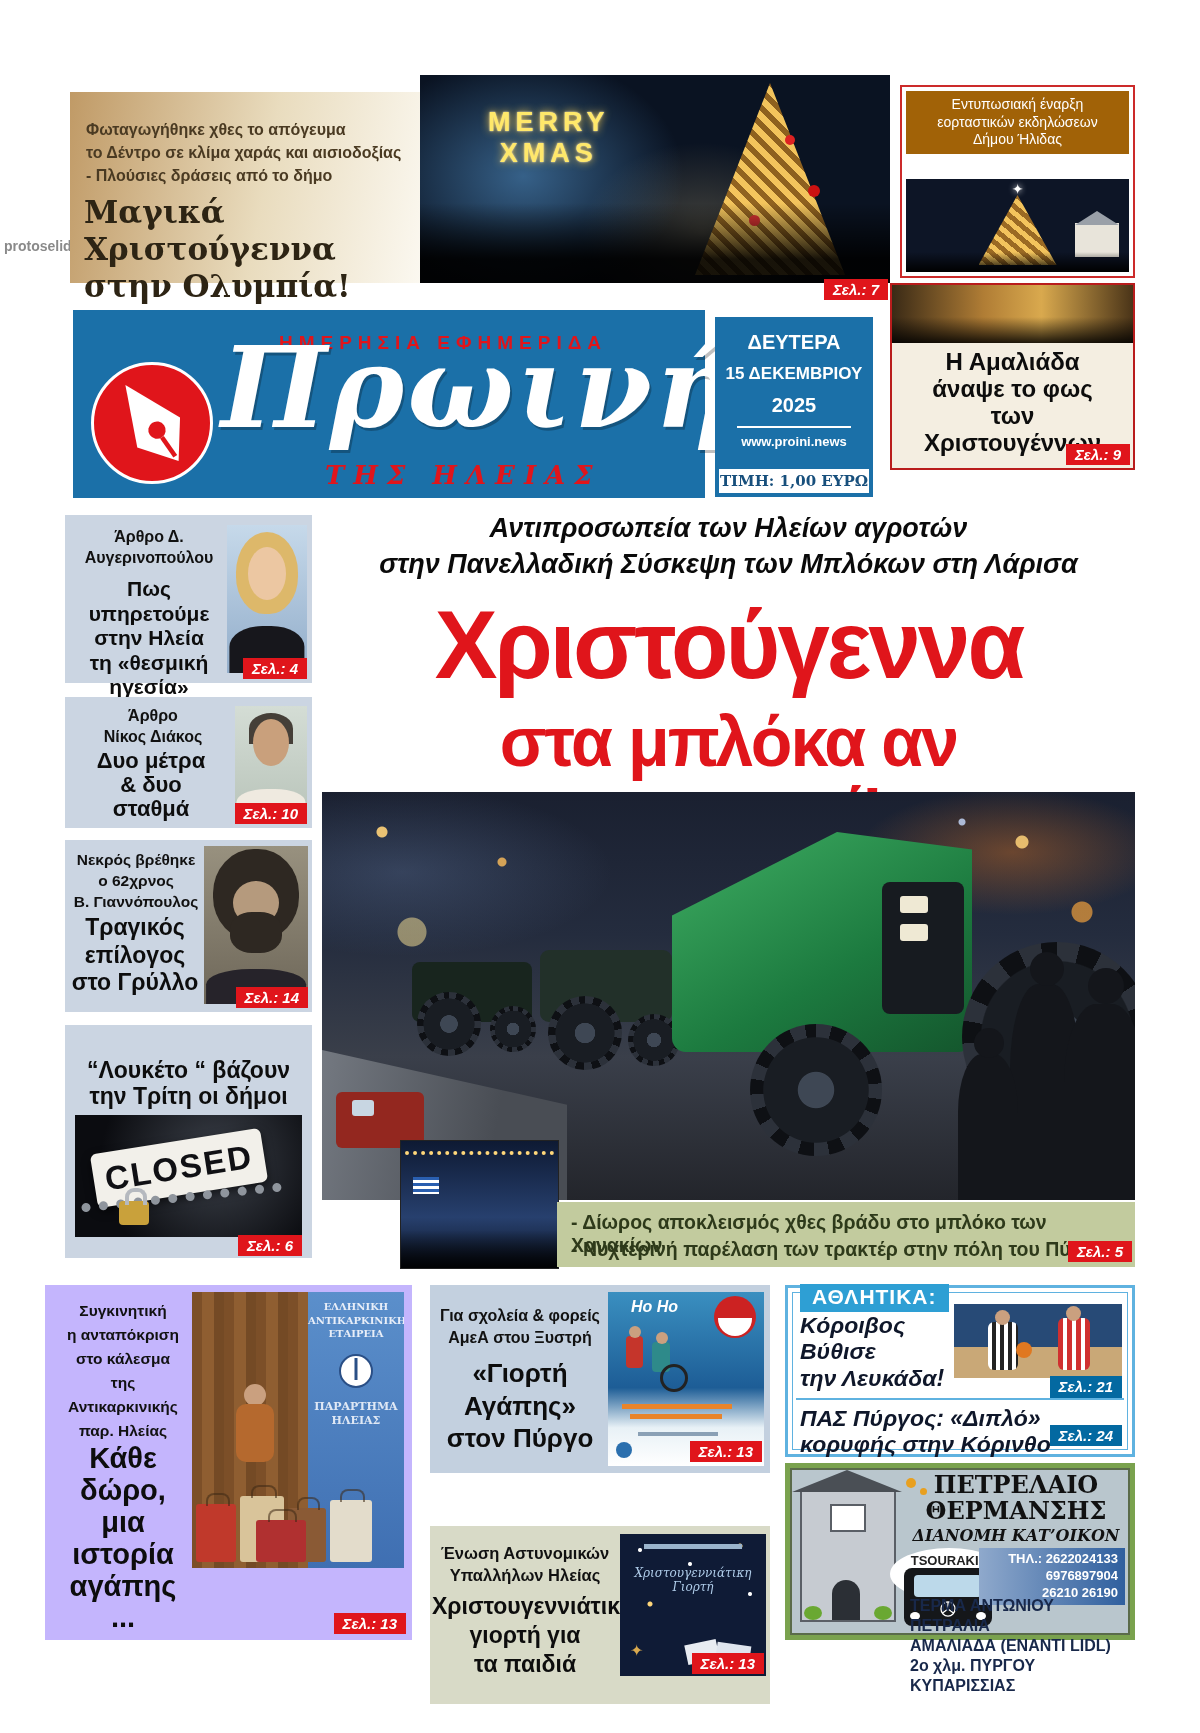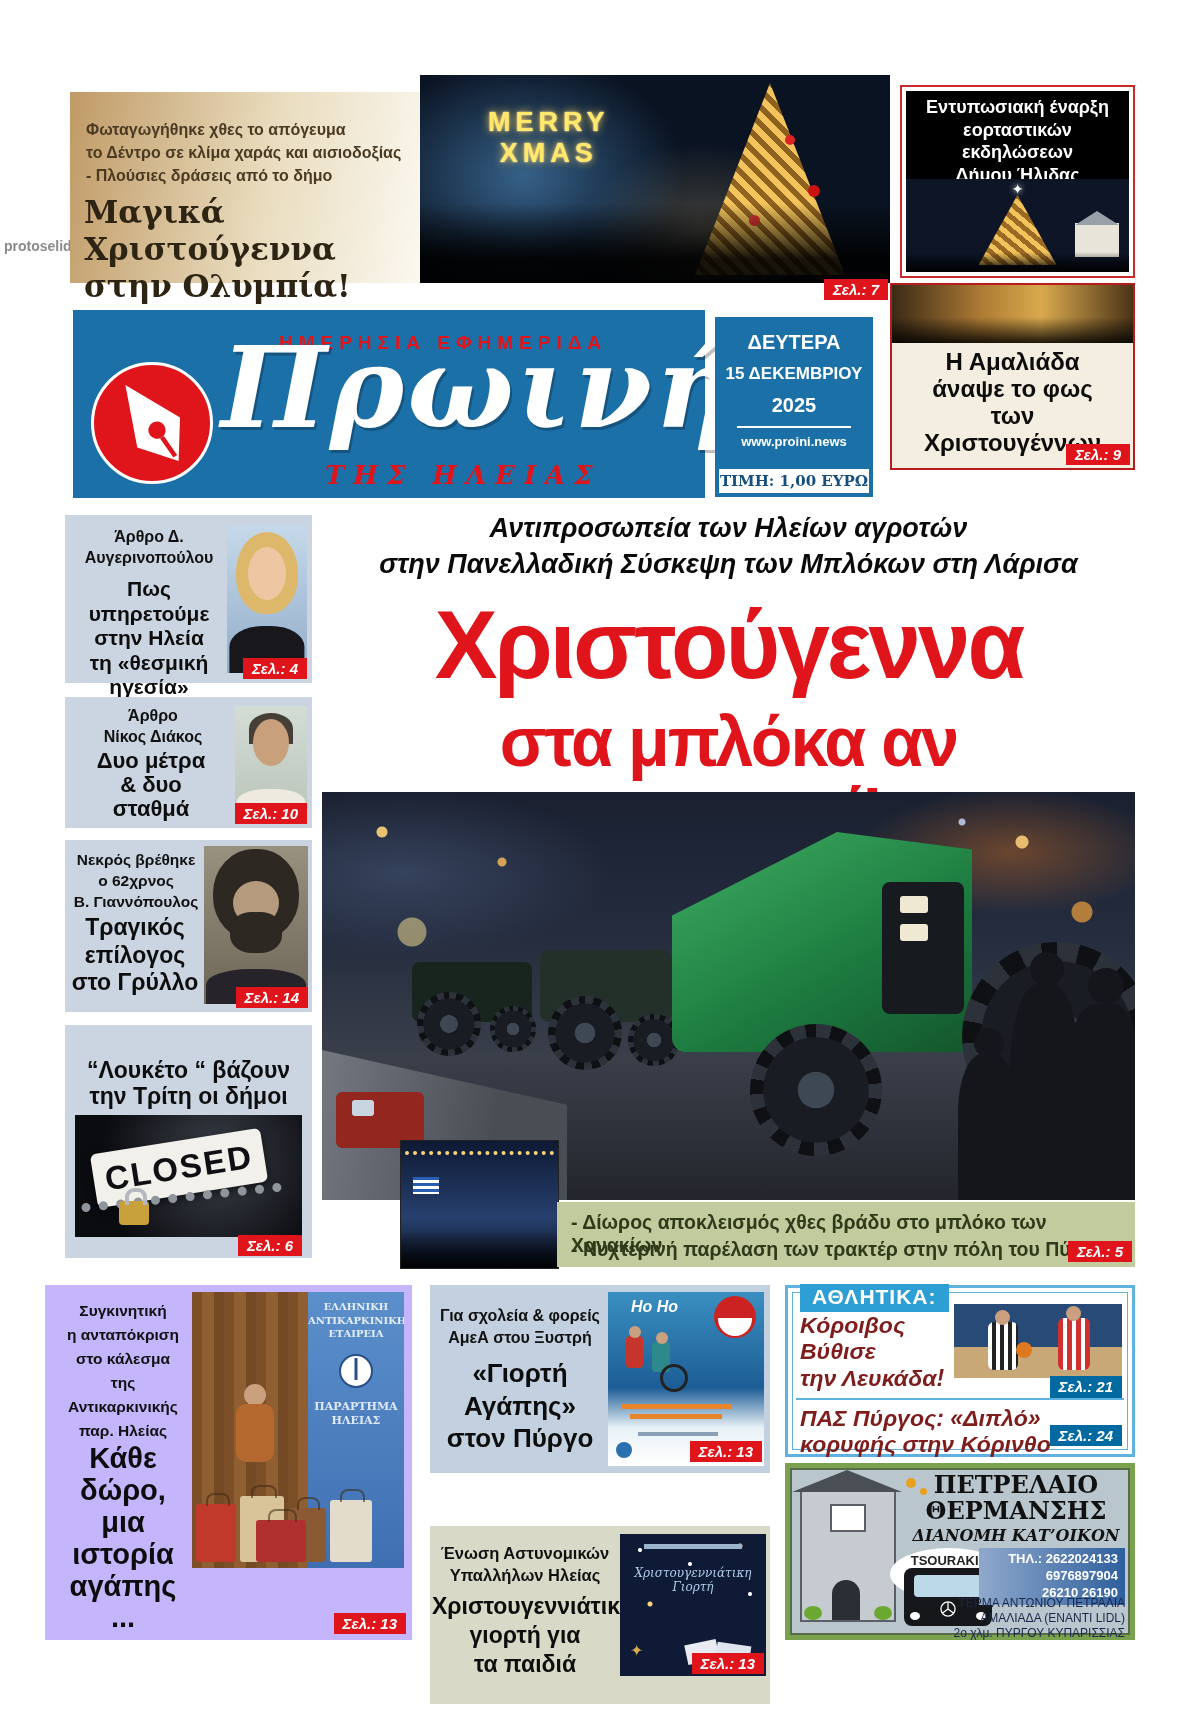--- a/index.html
+++ b/index.html
@@ -67,26 +67,26 @@
   .silh{position:absolute;background:#14161b;border-radius:50%}
   
   .caption{background:#c2cb9e;color:#2e3a1a;font-weight:bold;font-size:19.5px}
   
   .bag{position:absolute;bottom:6px;border-radius:3px}
   .bag::before{content:"";position:absolute;top:-11px;left:24%;width:50%;height:11px;
                border:2px solid rgba(60,40,20,.55);border-bottom:none;border-radius:8px 8px 0 0}
   .sports{border:3px solid #5fb2e0;outline:1px solid #5fb2e0;outline-offset:-8px;background:#fff}
   .sports-tab{position:absolute;top:-4px;left:12px;background:#2e9fd4;color:#fff;font-weight:bold;
               font-size:21px;padding:1px 12px 3px;letter-spacing:1px}
-  .sp-title{font-weight:bold;font-style:italic;color:#7f1d1d}
+  .sp-title{font-weight:bold;font-style:italic;color:#0f172a}
   .adbox{border:5px solid #7aa24e;box-shadow:inset 0 0 0 2px #5a6b4a;background:#b9c6cd}
   .ad-title{font-family:"DejaVu Serif",serif;font-weight:bold;color:#111;text-align:center}
   .ad-phones{background:linear-gradient(90deg,#8fa9cc,#2f5f9e);color:#fff;font-weight:bold;
              font-size:13px;text-align:right;padding:3px 7px;line-height:1.3}
-  .ad-addr{color:#18284a;font-weight:normal;font-size:12px;text-align:right;line-height:1.25}
+  .ad-addr{color:#18284a;font-weight:bold;font-size:16px;line-height:1.25}
   .watermark{color:#8a8a8a;font-weight:bold;font-size:14px}
 </style>
 </head>
 <body>
 
 <div id="page">
 
   <div class="abs watermark" style="left:4px;top:238px">protoselidaefimeridon.gr</div>
 
   <div class="abs" style="left:70px;top:92px;width:350px;height:191px;
@@ -113,21 +113,21 @@
                 text-align:center;text-shadow:0 0 8px #ffcf4a,0 0 2px #fff">MERRY
 XMAS</div>
     <div class="abs" style="left:0;bottom:17px;width:100%;height:80px;
                 background:linear-gradient(180deg,transparent,rgba(0,0,0,.9) 70%)"></div>
     <div class="abs" style="left:0;bottom:0;width:100%;height:17px;background:#fff"></div>
     <span class="tag" style="right:2px;bottom:0">Σελ.: 7</span>
   </div>
 
   <div class="abs" style="left:900px;top:85px;width:235px;height:193px;background:#fff;
               border:2px solid #cc2a2a;box-sizing:border-box;padding:4px">
-    <div class="pre" style="background:#000000;color:#fff;font-weight:bold;font-size:18px;line-height:1.25;
+    <div class="pre" style="background:#a16207;color:#fff;font-weight:normal;font-size:14px;line-height:1.25;
                 text-align:center;padding:5px 2px">Εντυπωσιακή έναρξη
 εορταστικών εκδηλώσεων
 Δήμου Ήλιδας</div>
     <div class="photo" style="left:4px;right:4px;top:92px;bottom:4px;background:#0d1526;position:absolute">
       <div class="abs" style="left:50%;top:2px;transform:translateX(-50%);color:#fff;font-size:14px;
                   text-shadow:0 0 6px #fff">✦</div>
       <div class="abs" style="left:50%;top:16px;transform:translateX(-50%);width:78px;height:70px;
                   clip-path:polygon(50% 0,100% 100%,0 100%);
                   background:repeating-linear-gradient(40deg,rgba(255,205,95,.95) 0 5px,rgba(170,115,35,.9) 5px 10px)"></div>
       <div class="abs" style="right:10px;top:44px;width:44px;height:34px;background:#e8e4da"></div>

